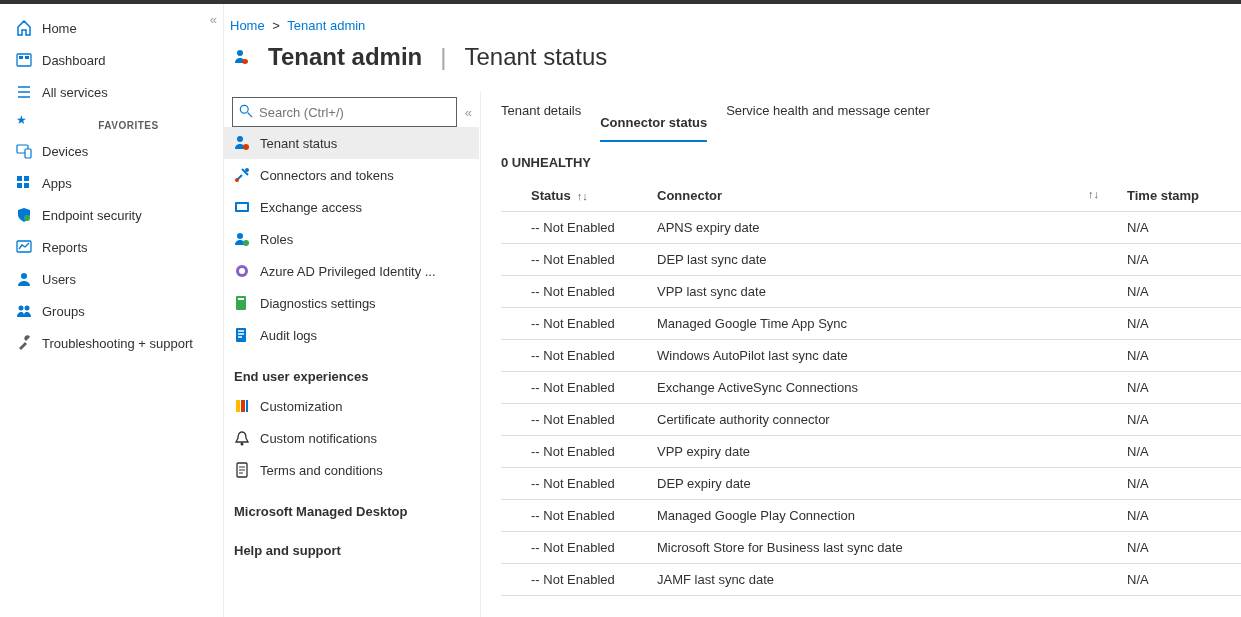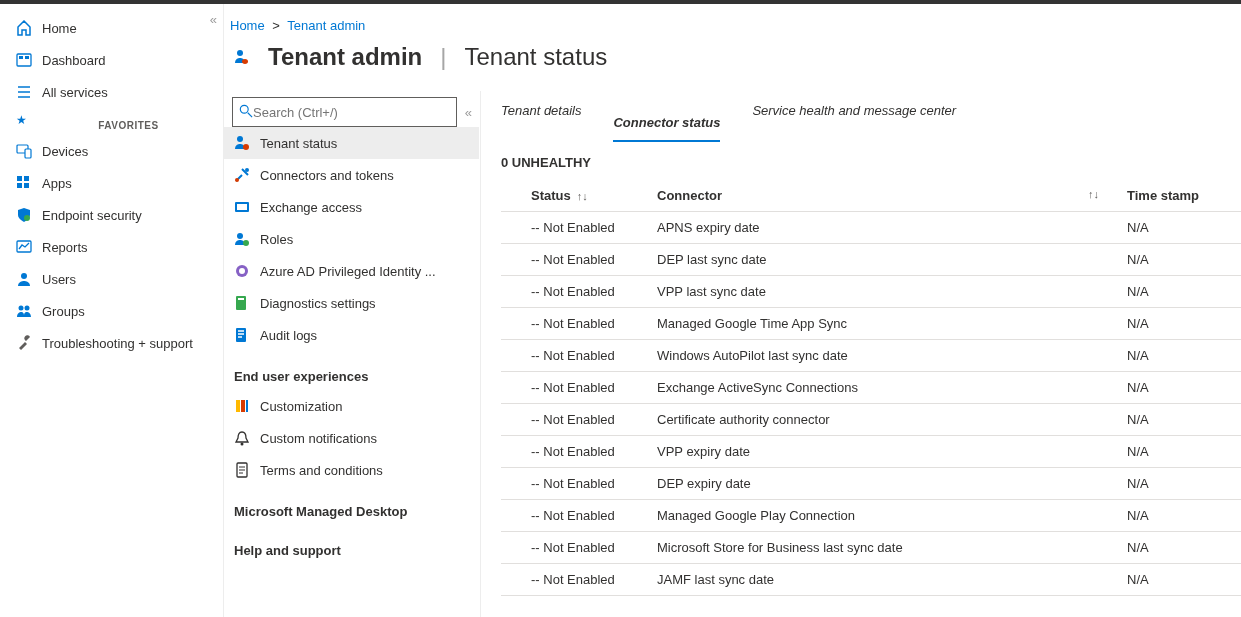--- a/index.html
+++ b/index.html
@@ -11,36 +11,36 @@
   .nav-item { display: flex; align-items: center; height: 32px; padding-left: 16px; cursor: pointer; gap: 10px; }
   .nav-item .label { font-size: 13px; color: #323130; }
   .fav-label { font-size: 10px; letter-spacing: 0.5px; color: #605e5c; font-weight: 600; padding: 6px 0 4px 34px; text-align: center; }
   .ico { width: 16px; height: 16px; display: flex; align-items: center; justify-content: center; }
   .ico svg { width: 16px; height: 16px; }
   .star { color: #0078d4; position:absolute; left:16px; margin-top:-1px; font-size:12px;}
   
   .subnav { width: 257px; border-right: 1px solid #ededed; background: #fff; display: flex; flex-direction: column; flex-shrink:0;}
   .subnav-inner { overflow-y: auto; height: 100%; padding-right:1px;}
   .search-row { display: flex; align-items: center; gap: 8px; padding: 0 8px; margin-top:6px;}
-  .search-box { flex: 1; border: 1px solid #605e5c; height: 30px; display: flex; align-items: center; padding: 0 6px; gap: 0; }
+  .search-box { flex: 1; border: 1px solid #605e5c; height: 30px; display: flex; align-items: center; padding: 0 6px; gap: 6px; }
   .search-box input { border: none; outline: none; font-size: 13px; width: 100%; }
   .sub-item { display: flex; align-items: center; height: 32px; padding-left: 10px; gap: 10px; cursor: pointer; }
   .sub-item.active { background: #ededed; }
   .sub-group { font-weight: 600; font-size: 13px; padding: 18px 0 6px 10px; }
   
   .main { flex: 1; display: flex; flex-direction: column; overflow:hidden;}
   .breadcrumb { padding: 14px 0 10px 6px; font-size: 13px; }
   .breadcrumb a { color: #0078d4; text-decoration: none; }
   .breadcrumb .sep { color: #323130; padding: 0 4px; }
   .title-row { display: flex; align-items: center; gap: 12px; padding-left: 4px; margin-bottom: 20px;}
   .title-row .big { font-size: 24px; font-weight: 700; }
   .title-row .sub { font-size: 24px; font-weight: 400; color: #323130; }
   .main-cols { display:flex; flex:1; overflow:hidden;}
   .content { flex:1; padding-left:20px; overflow:auto;}
-  .tabs { display:flex; gap:32px; border-bottom:1px solid transparent; margin-top:6px;font-style:italic;}
+  .tabs { display:flex; gap:19px; border-bottom:1px solid transparent; margin-top:6px;}
   .tab { padding:6px 0 10px 0; font-size:13px; cursor:pointer; border-bottom:2px solid transparent;}
   .tab.active { border-bottom:2px solid #0078d4; color:#323130; font-weight:600;margin-top:12px;}
   .unhealthy { font-weight:700; font-size:13px; margin-top:12px; margin-bottom:10px;}
   table { border-collapse: collapse; width: 100%; }
   th { text-align:left; font-size:13px; font-weight:600; padding:8px 6px; border-bottom:1px solid #e1dfdd; color:#323130;}
   td { font-size:13px; padding:8px 6px; border-bottom:1px solid #e1dfdd; color:#323130;}
   .sort { color:#605e5c; font-size:11px; padding-left:6px;}
   .col-status { width:150px; padding-left:30px;}
   .col-ts { width:120px;}
   

